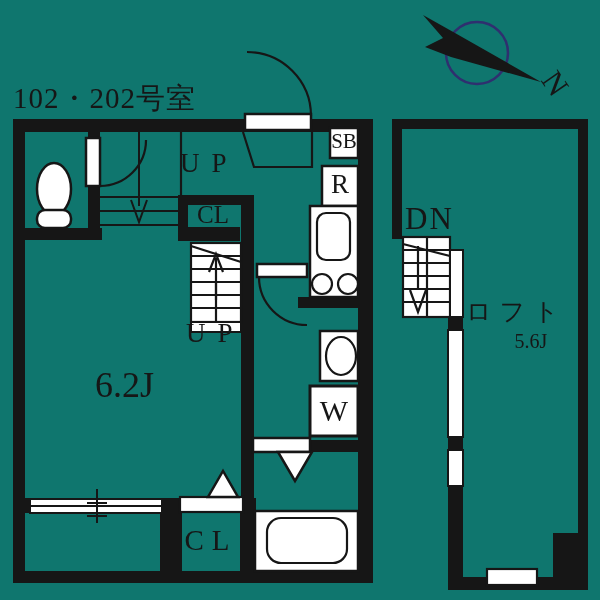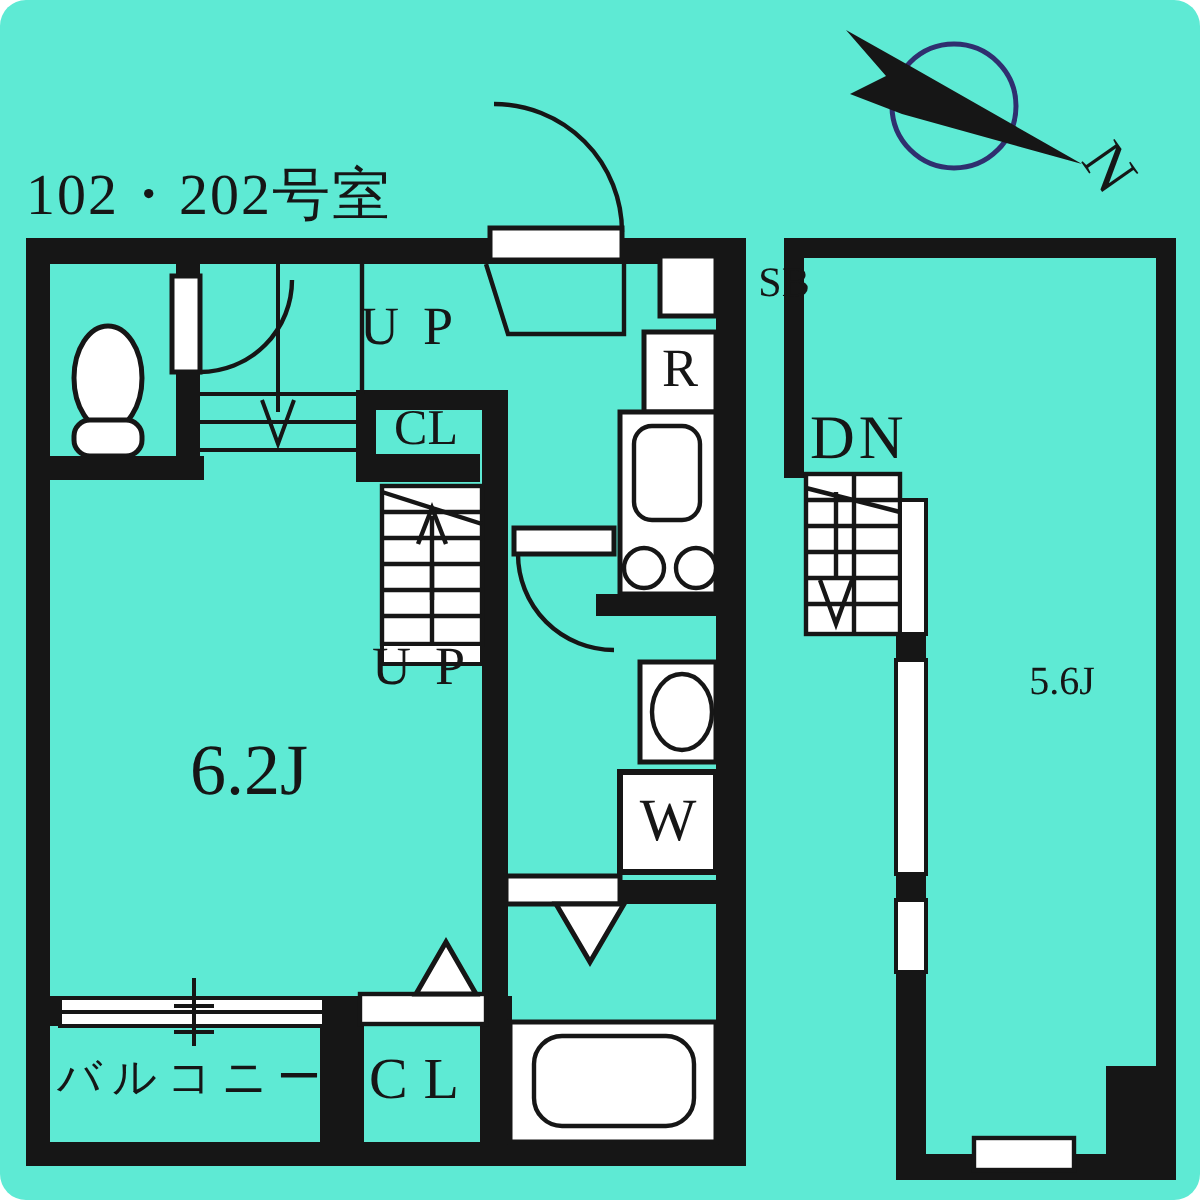--- a/index.html
+++ b/index.html
@@ -1,25 +1,25 @@
 <!DOCTYPE html>
 <html><head>
 <meta charset="utf-8">
 <style>
   html,body{margin:0;padding:0;background:#fff;}
-  #plan{position:relative;width:600px;height:600px;background:#5eead4;overflow:hidden;
-        font-family:"Liberation Serif","DejaVu Serif",serif;color:#161616;border-radius:13px;}
+  #plan{position:relative;width:600px;height:600px;background:#0f766e;overflow:hidden;
+        font-family:"Liberation Serif","DejaVu Serif",serif;color:#161616;}
   #plan svg{position:absolute;left:0;top:0;}
   .lbl{position:absolute;white-space:nowrap;color:#161616;line-height:1;}
   .ctr{text-align:center;}
   #title{left:13px;top:84px;font-size:29px;letter-spacing:1px;}
   #up-top{left:180px;top:150px;font-size:27px;letter-spacing:12px;}
   #cl-top{left:188px;top:202px;width:50px;font-size:25px;}
   #up-bot{left:186px;top:320px;font-size:27px;letter-spacing:12px;}
-  #sb{left:329px;top:131px;width:30px;font-size:21px;padding-left:48px;}
+  #sb{left:329px;top:131px;width:30px;font-size:21px;}
   #r{left:322px;top:171px;width:36px;font-size:27px;}
   #w{left:310px;top:396px;width:48px;font-size:30px;}
   #room62{left:95px;top:367px;font-size:36px;}
   #balcony{left:24px;top:528px;width:146px;font-size:22px;letter-spacing:5px;}
   #cl2{left:180px;top:526px;width:62px;font-size:29px;letter-spacing:8px;}
   #dn{left:405px;top:203px;font-size:31px;letter-spacing:2px;}
   #loft-name{left:466px;top:299px;width:98px;font-size:25px;letter-spacing:8px;}
   #loft-size{left:495px;top:331px;width:72px;font-size:20px;}
   #north{left:544px;top:68px;font-size:31px;transform:rotate(55deg);}
 </style>
@@ -167,18 +167,18 @@
 </svg>
 
   <div class="lbl" id="title">102・202号室</div>
   <div class="lbl" id="up-top">UP</div>
   <div class="lbl ctr" id="cl-top">CL</div>
   <div class="lbl" id="up-bot">UP</div>
   <div class="lbl ctr" id="sb">SB</div>
   <div class="lbl ctr" id="r">R</div>
   <div class="lbl ctr" id="w">W</div>
   <div class="lbl" id="room62">6.2J</div>
-  <div class="lbl ctr" id="balcony">バルコニー</div>
   <div class="lbl ctr" id="cl2">CL</div>
   <div class="lbl" id="dn">DN</div>
+  <div class="lbl ctr" id="loft-name">ロフト</div>
   <div class="lbl ctr" id="loft-size">5.6J</div>
   <div class="lbl" id="north">N</div>
 </div>
 
 </body></html>

